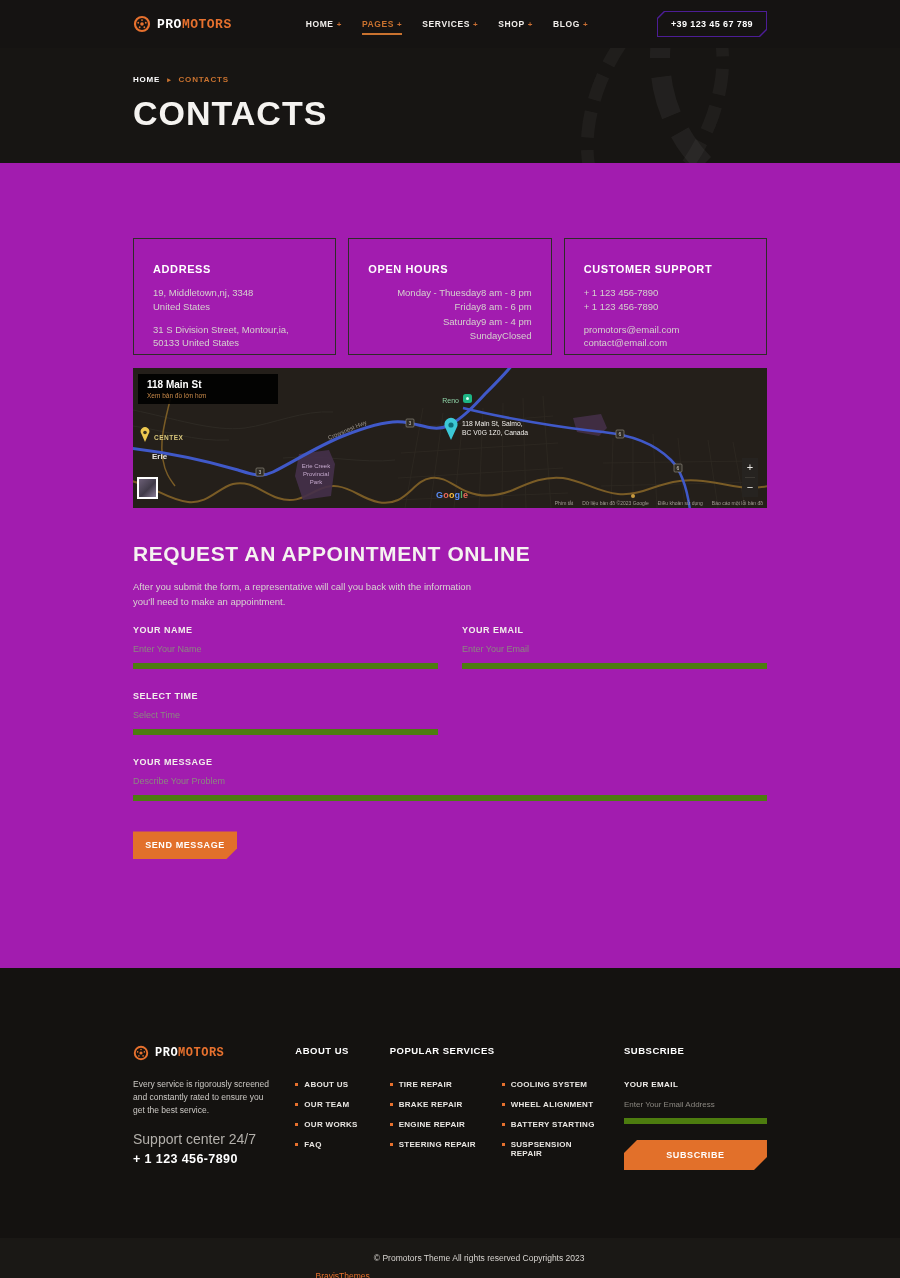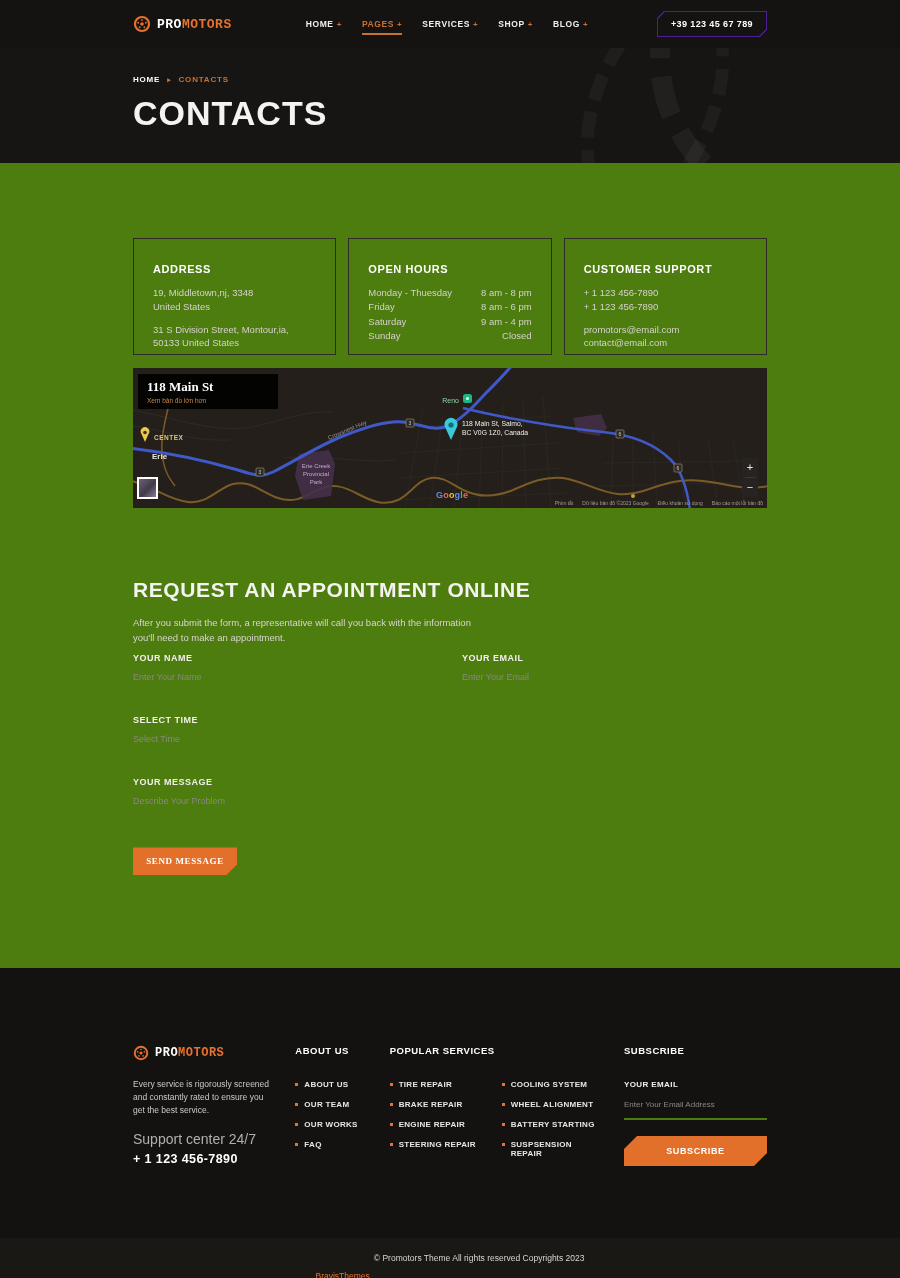--- a/index.html
+++ b/index.html
@@ -29,56 +29,56 @@
   .breadcrumb { display:flex; align-items:center; gap:7px; font-size:8px; font-weight:bold; letter-spacing:.8px; }
   .breadcrumb .sep { color:#c9722f; font-size:7px; }
   .breadcrumb .current { color:#c9722f; }
   .hero-title { margin-top:10px; font-size:34px; font-weight:800; letter-spacing:1px; color:#f5f3f0; }
   .tread1 { position:absolute; right:-70px; top:-150px; width:320px; height:320px; border-radius:50%;
     border:20px dashed rgba(255,255,255,0.05); }
   .tread2 { position:absolute; right:180px; top:-60px; width:130px; height:230px; border-radius:50%;
     border:13px dashed rgba(255,255,255,0.04); transform:rotate(22deg); }
 
   
-  .main { height:805px; background:#4d7c0f; padding-top:75px; }
+  .main { height:805px; background:#a21caf; padding-top:75px; }
   .cards { display:flex; gap:12px; }
   .card { flex:1; height:117px; border:1px solid #2f2c28; padding:24px 19px; }
   .card-title { font-size:11px; font-weight:800; letter-spacing:.6px; color:#fff; margin-bottom:11px; }
   .card p { font-size:9.5px; line-height:1.45; color:#d5d2ce; }
   .card p + p { margin-top:9px; }
-  .hours-row { display:flex; justify-content:space-between; font-size:9.5px; line-height:1.52; color:#d5d2ce; }
+  .hours-row { display:flex; justify-content:flex-end; font-size:9.5px; line-height:1.52; color:#d5d2ce; }
 
   
   .map { margin-top:13px; width:634px; height:140px; position:relative; background:#241f1a; overflow:hidden; cursor:grab; }
   .map svg { position:absolute; inset:0; }
   .map-info { position:absolute; left:5px; top:6px; width:140px; background:rgba(0,0,0,.9); padding:5px 9px; }
-  .map-info-title { font-size:13px; font-weight:bold; color:#fff;font-family:Liberation Serif, serif; }
+  .map-info-title { font-size:10px; font-weight:bold; color:#fff; }
   .map-info-link { font-size:6.5px; color:#c98a4a; margin-top:2px; cursor:pointer; }
   .map-zoom { position:absolute; right:9px; top:90px; width:16px; background:#262320; text-align:center; }
   .map-zoom-btn { height:19px; line-height:19px; font-size:11px; color:#eceae6; cursor:pointer; }
   .map-zoom-div { height:1px; background:#3c3833; margin:0 3px; }
   .sv-thumb { position:absolute; left:4px; bottom:9px; width:21px; height:22px; border:2px solid #fff;
     background:linear-gradient(135deg,#6b5f76,#413b49 55%,#8a7d95); cursor:pointer; }
   .gmap-logo { position:absolute; left:303px; bottom:8px; font-size:9px; font-weight:bold; letter-spacing:.2px; }
   .gl-b{color:#5a8df5;} .gl-r{color:#ea6a5b;} .gl-y{color:#f4bb3e;} .gl-g{color:#58b06a;}
   .map-attr { position:absolute; right:4px; bottom:2px; font-size:5px; color:#a29d94; display:flex; gap:9px; }
   .map-attr span { cursor:pointer; }
 
   
-  .appt-title { margin-top:70px; font-size:21px; font-weight:800; letter-spacing:.6px; color:#f5f3f0; }
+  .appt-title { margin-top:34px; font-size:21px; font-weight:800; letter-spacing:.6px; color:#f5f3f0; }
   .appt-desc { margin-top:14px; font-size:9.5px; line-height:1.55; color:#d8d5d1; max-width:348px; }
-  .form { margin-top:8px; display:grid; grid-template-columns:1fr 1fr; column-gap:24px; row-gap:22px; }
+  .form { margin-top:16px; display:grid; grid-template-columns:1fr 1fr; column-gap:24px; row-gap:22px; }
   .field { display:flex; flex-direction:column; }
   .field.full { grid-column:1 / span 2; }
   .field label { font-size:9px; font-weight:800; letter-spacing:.5px; color:#f2efec; }
-  .uinput { background:transparent; border:none; border-bottom:2px solid #4d7c0f; color:#ddd;
+  .uinput { background:transparent; border:none; border-bottom:6px solid #4d7c0f; color:#ddd;
     font-size:9px; font-family:"Liberation Sans", sans-serif; padding:9px 0 9px; outline:none; width:100%; }
   .uinput::placeholder { color:#8b8780; }
   .btn-send { margin-top:30px; width:104px; height:28px; background:#e2702a; border:none; color:#fff;
-    font-size:9px; font-weight:800; letter-spacing:.6px; font-family:Liberation Serif, serif; cursor:pointer;
+    font-size:9px; font-weight:800; letter-spacing:.6px; font-family:Liberation Sans, sans-serif; cursor:pointer;
     clip-path:polygon(0 0,100% 0,100% calc(100% - 11px),calc(100% - 11px) 100%,0 100%); }
 
   
   .footer { height:270px; background:#141210; padding-top:77px; }
   .footer .container { display:flex; justify-content:space-between; }
   .fcol-title { font-size:9.5px; font-weight:800; letter-spacing:.5px; color:#fff; margin-bottom:24px; }
   .fcol1 { width:140px; }
   .fcol1 .about-text { margin-top:17px; font-size:8.5px; line-height:1.55; color:#ccc9c5; }
   .support-label { margin-top:13px; font-size:14px; color:#b3b0ab; }
   .support-phone { margin-top:5px; font-size:12.5px; font-weight:800; letter-spacing:.4px; color:#fff; cursor:pointer; }

